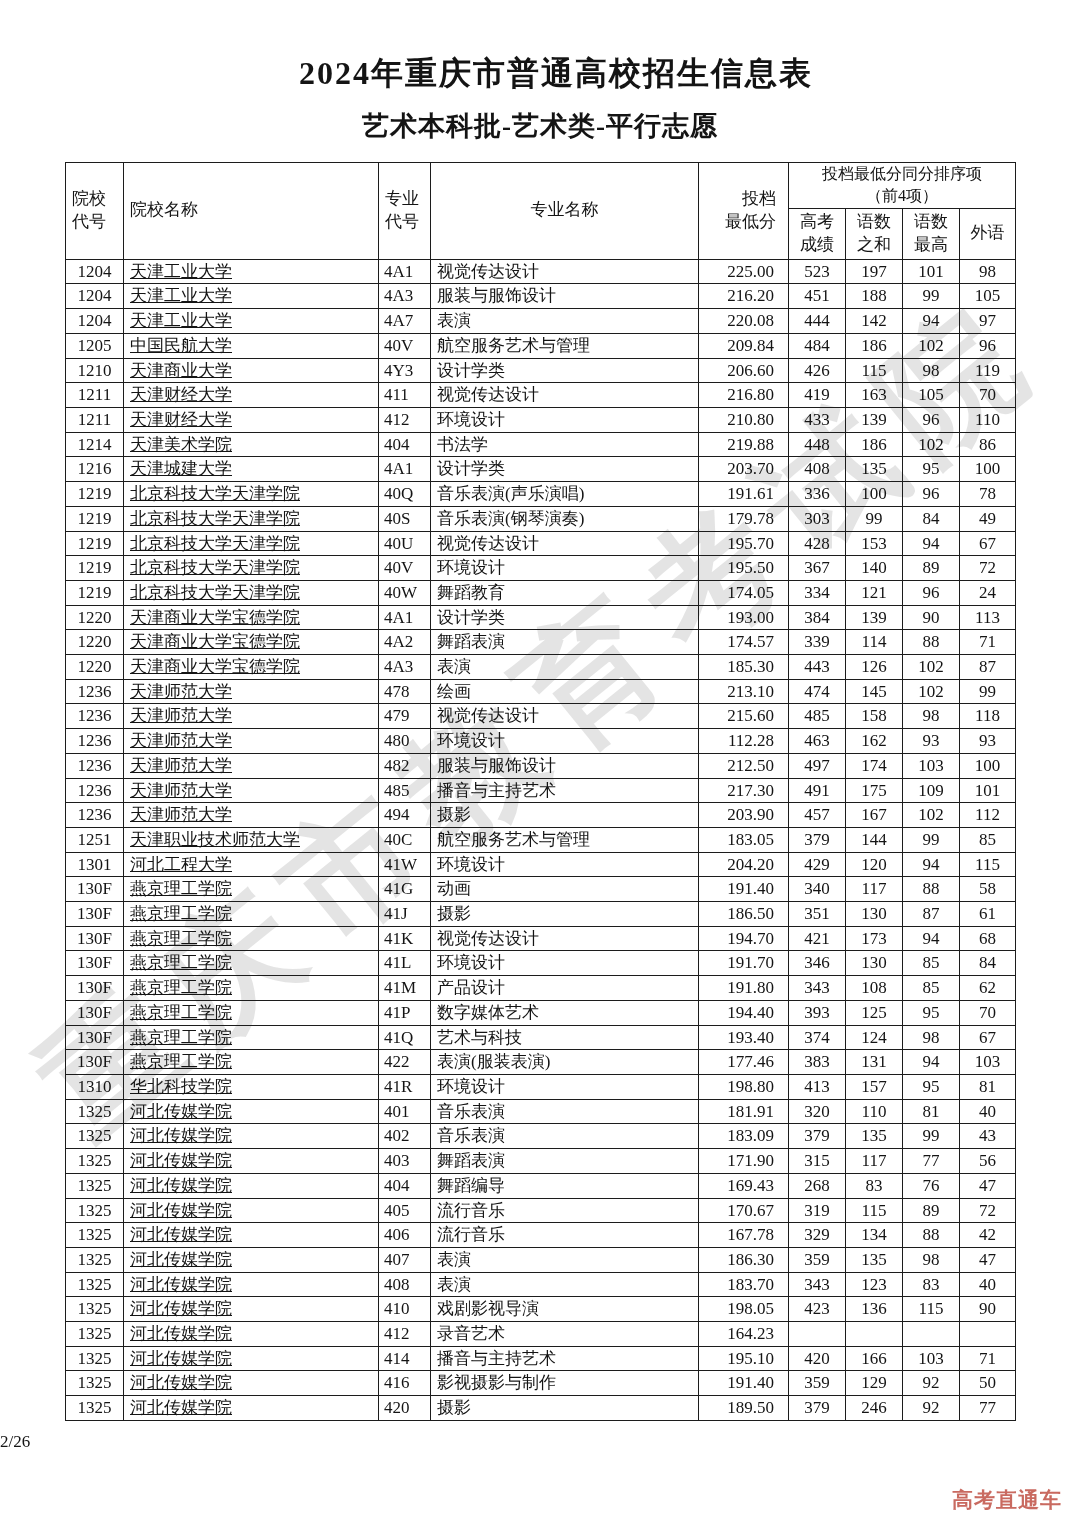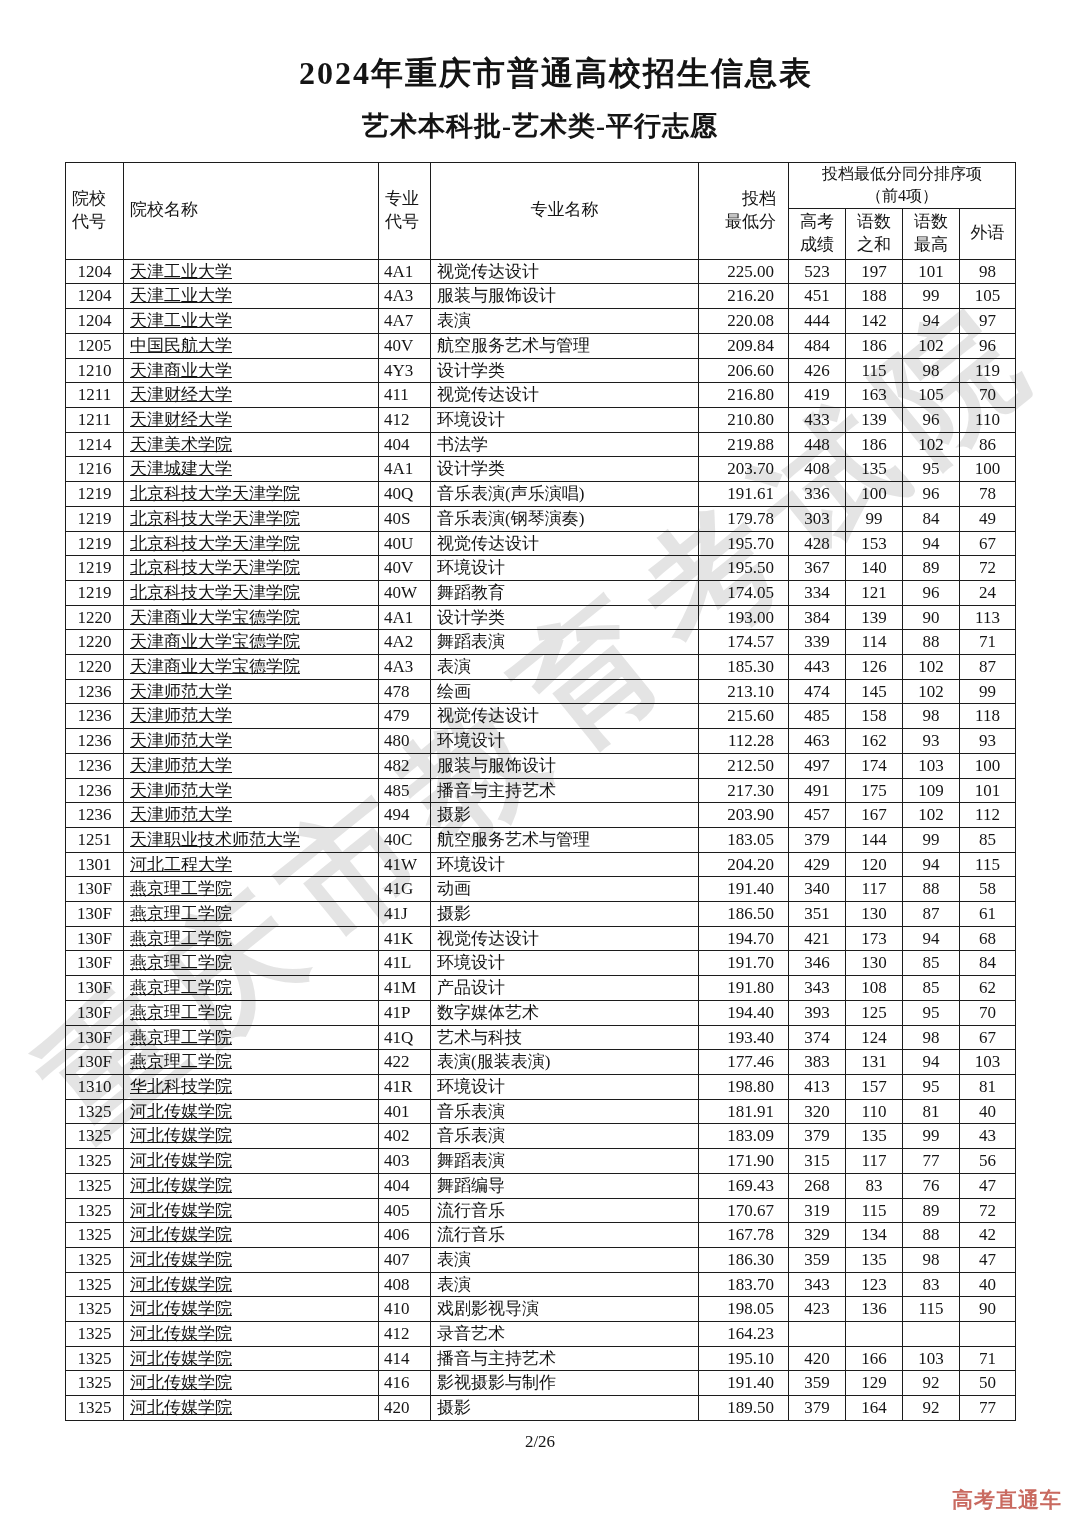--- a/index.html
+++ b/index.html
@@ -35,21 +35,21 @@
   th.al{text-align:left;padding-left:6px;}
   th.ar{text-align:right;padding-right:12px;}
   tbody td{height:23.7px;line-height:23.7px;}
   .c0{text-align:center;}
   .c1{text-align:left;padding-left:6px;text-decoration:underline;}
   .c2{text-align:left;padding-left:5px;margin-top:28px;}
   .c3{text-align:left;padding-left:6px;}
   .c4{text-align:right;padding-right:14px;}
   .c5,.c6,.c7,.c8{text-align:center;}
   .page-num{
-    position:absolute;top:1432px;left:0;width:100%;text-align:center;
+    position:absolute;top:1432px;left:0;width:100%;
     font-size:17px;z-index:1;
   }
   .brand{
     position:absolute;right:18px;top:1486px;font-size:21px;font-weight:bold;
     color:#c96a60;z-index:1;letter-spacing:1px;
   }
 </style>
 </head>
 <body>
 
@@ -603,21 +603,21 @@
             <td class="c7">92</td>
             <td class="c8">50</td>
           </tr>
           <tr>
             <td class="c0">1325</td>
             <td class="c1">河北传媒学院</td>
             <td class="c2">420</td>
             <td class="c3">摄影</td>
             <td class="c4">189.50</td>
             <td class="c5">379</td>
-            <td class="c6">164</td>
+            <td class="c6">246</td>
             <td class="c7">92</td>
             <td class="c8">77</td>
           </tr>
         </tbody>
     </table>
   </div>
 
   <div class="page-num">2/26</div>
   <div class="brand">高考直通车</div>
 

